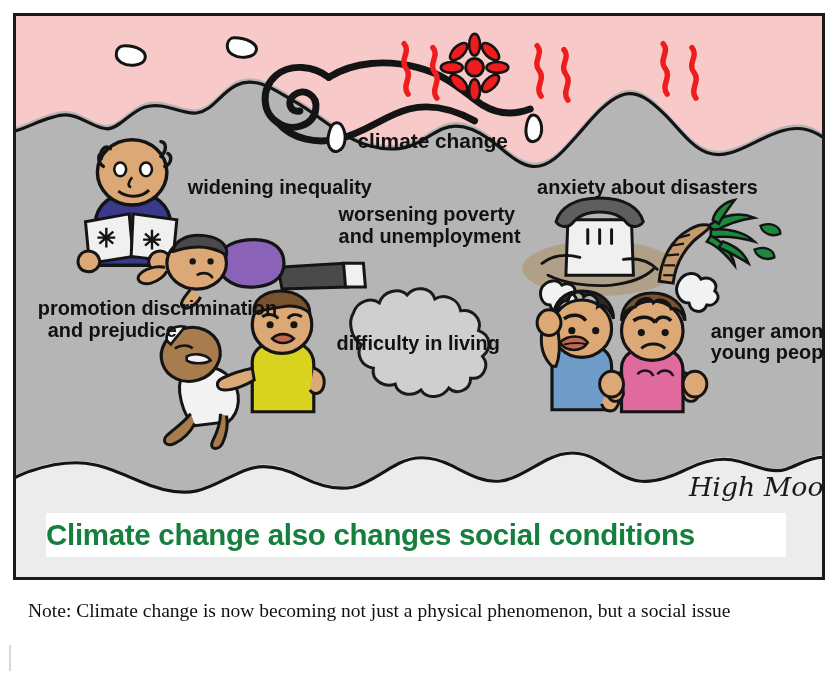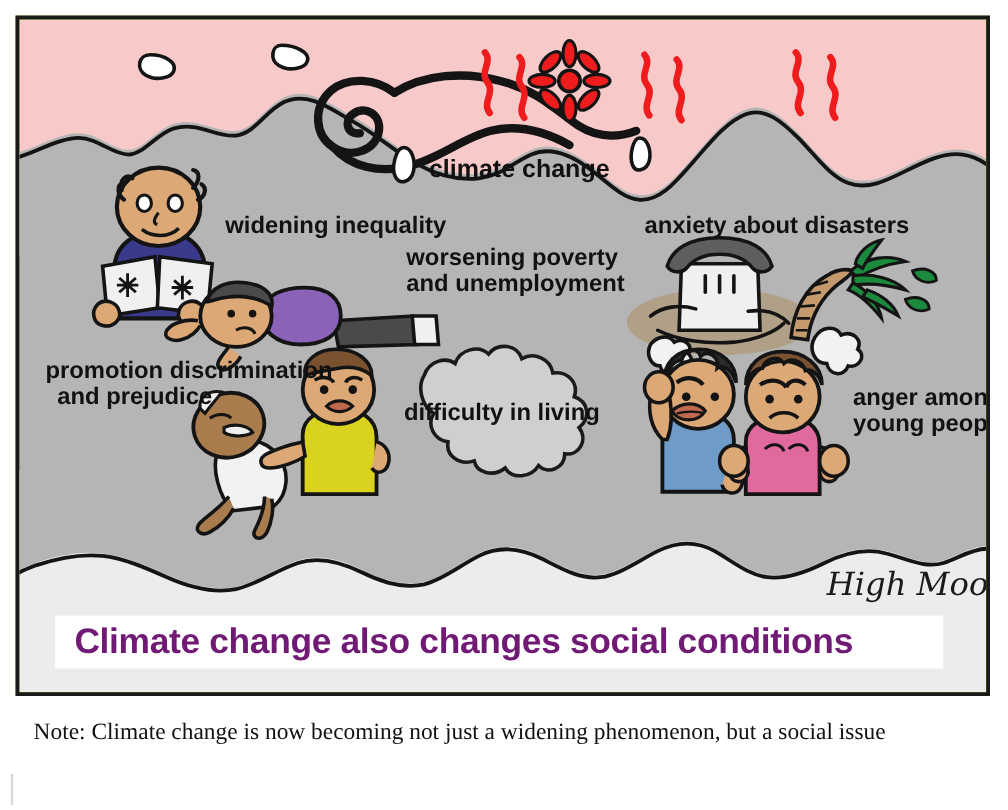--- a/index.html
+++ b/index.html
@@ -36,22 +36,21 @@
     background: #ffffff;
     display: flex;
     align-items: center;
     z-index: 5;
   }
   #title-banner-text {
     font-family: "Liberation Sans", sans-serif;
     font-weight: bold;
     font-size: 29.5px;
     letter-spacing: -0.3px;
-    color: #701a75;
-    padding-left: 16px;
+    color: #15803d;
     white-space: nowrap;
   }
   #note-text {
     position: absolute;
     left: 28px; top: 600px;
     width: 790px;
     font-family: "Liberation Serif", serif;
     font-size: 19.5px;
     color: #111111;
     white-space: nowrap;
@@ -365,15 +364,15 @@
       <text x="678" y="485" font-size="27" font-family="'DejaVu Serif', serif" font-style="italic" fill="#1A1A1A">High Moon</text>
 
     </g>
   </svg>
 </div>
 
 <div id="title-banner">
   <span id="title-banner-text">Climate change also changes social conditions</span>
 </div>
 
-<div id="note-text">Note: Climate change is now becoming not just a widening phenomenon, but a social issue</div>
+<div id="note-text">Note: Climate change is now becoming not just a physical phenomenon, but a social issue</div>
 
 <div id="page-edge-mark"></div>
 
 </body></html>

